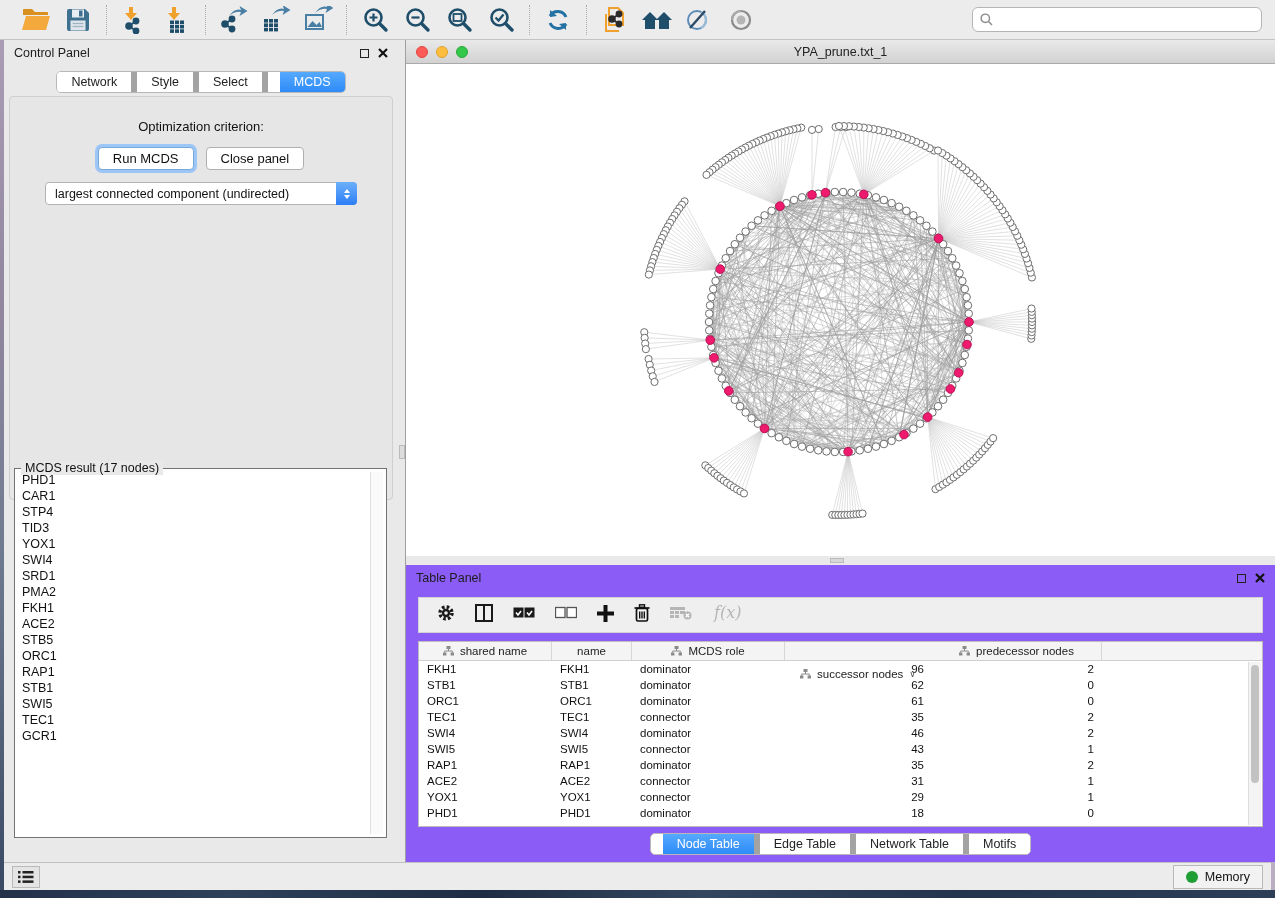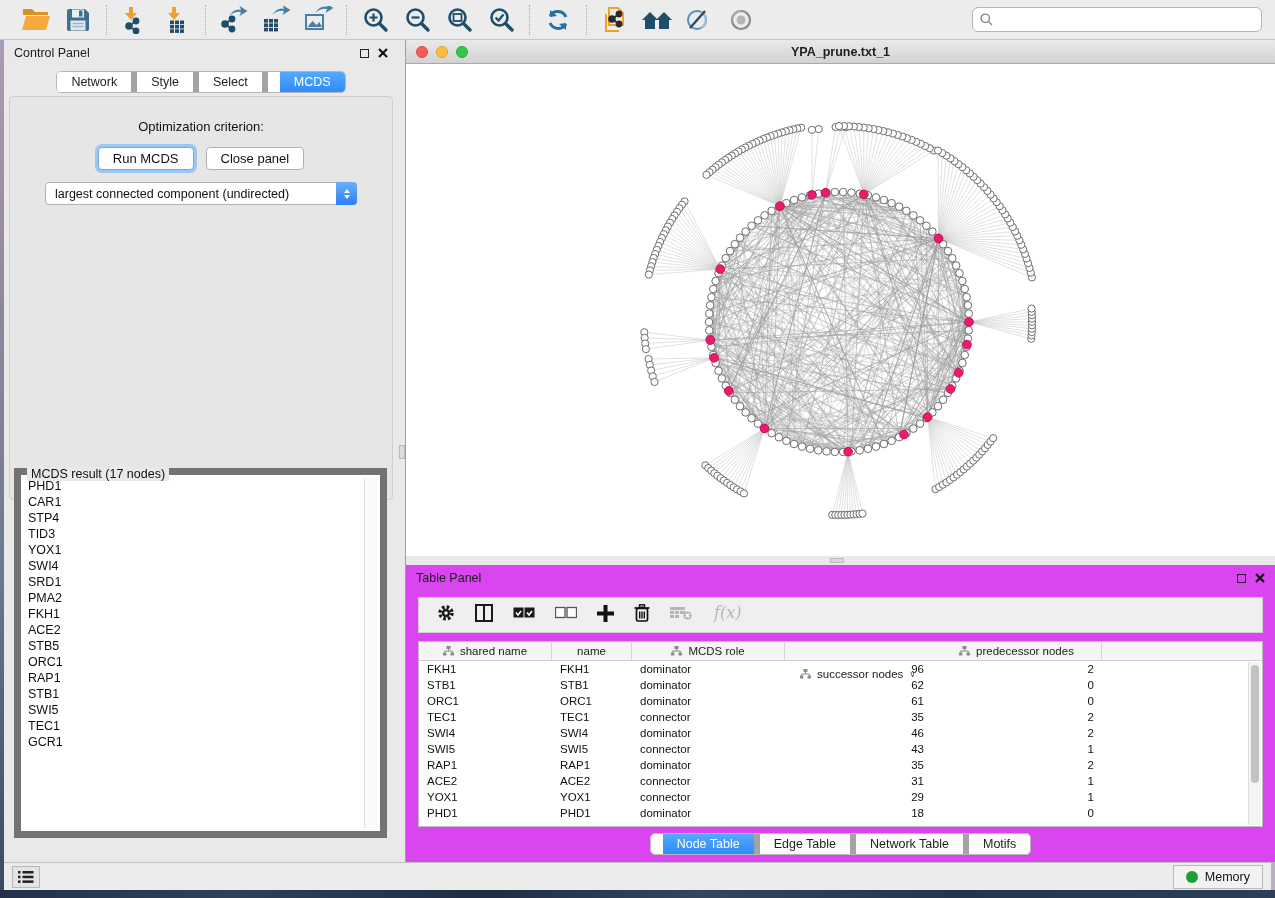--- a/index.html
+++ b/index.html
@@ -39,43 +39,43 @@
     border:1px solid #b3b3b3; border-radius:4px; display:flex; align-items:center; padding-left:9px; }
   #criterion-select .sel-text { font-size:12.5px; color:#111; }
   .sel-stepper { position:absolute; right:-1px; top:-1px; width:21px; height:23px; border-radius:0 4px 4px 0;
     background:linear-gradient(#6cb0fb,#2d7df5); display:flex; flex-direction:column; align-items:center; justify-content:center; gap:2px; }
   .sel-stepper i { width:0; height:0; border-left:3.5px solid transparent; border-right:3.5px solid transparent; }
   .sel-stepper .up { border-bottom:4px solid #fff; }
   .sel-stepper .dn { border-top:4px solid #fff; }
   #mcds-buttons { display:flex; justify-content:center; gap:12px; margin-top:13px; }
   .push-btn { font-size:13px; padding:3px 14px; background:#fff; border:1px solid #b0b0b0; border-radius:4px; color:#111; }
   .push-btn.focused { box-shadow:0 0 0 3px #9cc6f5; border-color:#7aa8d9; }
-  #result-group { position:absolute; left:10px; top:428px; width:373px; height:370px; border:7px solid #737373; background:#fff; }
+  #result-group { position:absolute; left:10px; top:428px; width:373px; height:370px; border:1px solid #737373; background:#fff; }
   #result-legend { position:absolute; top:-8px; left:6px; background:#e9e9e9; padding:0 4px; font-size:12.5px; color:#111; }
   #result-list { position:absolute; inset:3px 16px 3px 3px; overflow:hidden; font-size:12.5px; color:#111; }
   #result-list .li { line-height:16px; padding-left:4px; }
   #result-scroll { position:absolute; top:3px; right:3px; bottom:3px; width:13px; background:#fafafa; border-left:1px solid #e0e0e0; }
   
   #vsplit { position:absolute; left:398px; top:40px; width:8px; height:822px; background:#e9e9e9; border-right:1px solid #9f9f9f; }
   #vsplit .handle { position:absolute; left:1px; top:405px; width:6px; height:14px; background:#dcdcdc; border:1px solid #bbb; }
   #hsplit { position:absolute; left:406px; top:556px; width:869px; height:9px; background:#e9e9e9; }
   #hsplit .handle { position:absolute; left:424px; top:2px; width:14px; height:5px; background:#d8d8d8; border:1px solid #bbb; }
   
   #network-window { position:absolute; left:406px; top:40px; width:869px; height:516px; }
   #net-titlebar { position:relative; height:24px; background:linear-gradient(#e9e9e9,#d2d2d2);
     border-bottom:1px solid #aaa; display:flex; align-items:center; }
   .traffic { display:flex; gap:8px; margin-left:10px; }
   .traffic b { width:12px; height:12px; border-radius:50%; display:inline-block; }
   .tl-red { background:#fc5b57; border:1px solid #e2443e; }
   .tl-yellow { background:#fdbe3f; border:1px solid #e0a32e; }
   .tl-green { background:#34c84a; border:1px solid #2aa83c; }
-  #net-title { position:absolute; left:0; right:0; text-align:center; font-size:12.5px; color:#222;font-weight:bold; }
+  #net-title { position:absolute; left:0; right:0; text-align:center; font-size:12.5px; color:#222; }
   #net-canvas { position:relative; width:869px; height:492px; background:#fff; }
   
-  #table-panel { position:absolute; left:406px; top:565px; width:869px; height:297px; background:#d946ef; }
+  #table-panel { position:absolute; left:406px; top:565px; width:869px; height:297px; background:#8b5cf6; }
   #tp-toolbar { position:absolute; left:12px; top:32px; width:845px; height:36px; background:#efefef;
     border:1px solid #d2d2d2; display:flex; align-items:center; gap:20px; padding-left:18px; }
   .tpt-icon { display:flex; align-items:center; justify-content:center; }
   #node-table { position:absolute; left:12px; top:76px; width:845px; height:186px; background:#fff; border:1px solid #bdbdbd; }
   #nt-header { display:flex; height:19px; background:#f4f4f4; border-bottom:1px solid #cfcfcf; }
   .nt-hcell { display:flex; align-items:center; justify-content:center; gap:6px; font-size:11.5px; color:#222;
     border-right:1px solid #d6d6d6; position:relative; }
   .hier-icon svg { display:block; }
   .sort-chevron { font-size:9px; color:#555; }
   .nt-row { display:flex; height:16px; font-size:11.5px; color:#111; background:#fff; }

